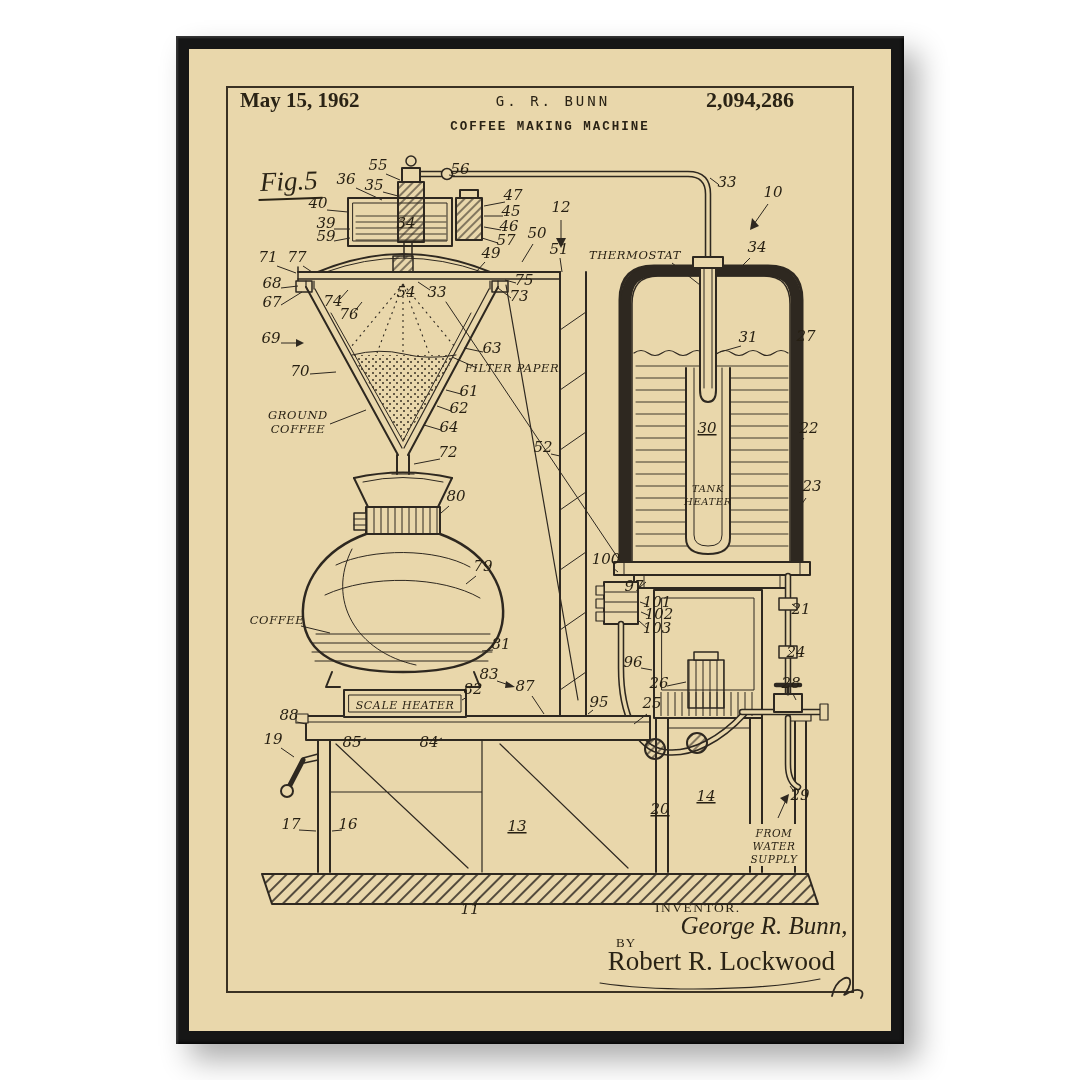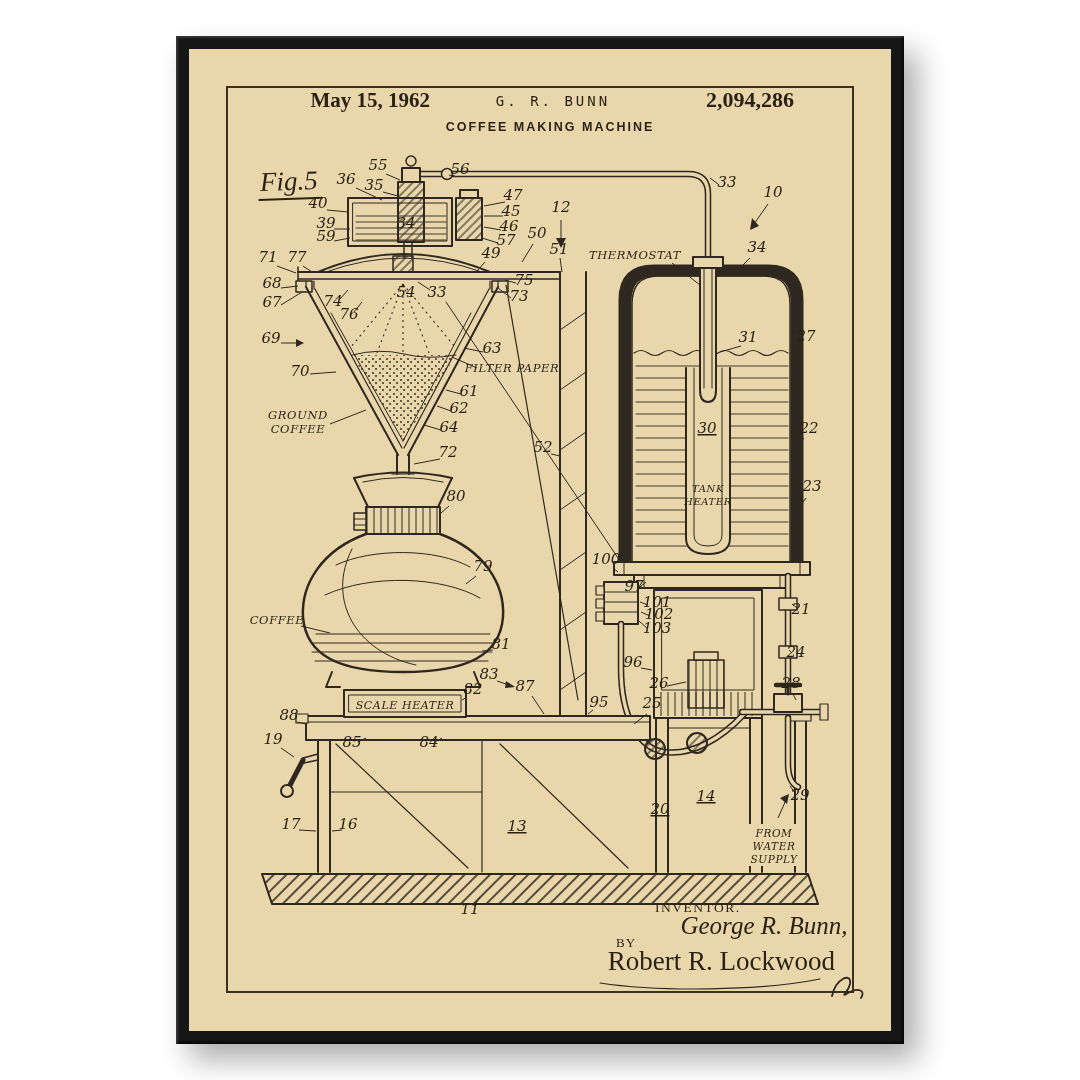--- a/index.html
+++ b/index.html
@@ -3,24 +3,24 @@
 <meta charset="utf-8">
 <style>
   html,body{margin:0;padding:0;}
   body{width:1080px;height:1080px;position:relative;background:#ffffff;font-family:"Liberation Serif",serif;overflow:hidden;}
   .frame{position:absolute;left:176px;top:36px;width:728px;height:1008px;background:#161616;
          box-shadow:14px 16px 28px rgba(0,0,0,.32), inset 2px 2px 2px rgba(255,255,255,.14), inset -2px -2px 3px rgba(0,0,0,.7);}
   .paper{position:absolute;left:13px;top:13px;right:13px;bottom:13px;background:#e9d7ab;}
   .inner-border{position:absolute;left:37px;top:37px;right:37px;bottom:38px;border:2px solid #3a3123;}
   #drawing{position:absolute;left:0;top:0;width:1080px;height:1080px;z-index:2;}
   .txt{position:absolute;color:#2a2315;z-index:3;white-space:nowrap;}
-  .t-date{left:240px;top:88px;width:190px;text-align:right;font-size:21px;font-weight:bold;}
+  .t-date{left:240px;top:88px;width:190px;text-align:left;font-size:21px;font-weight:bold;}
   .t-name{left:460px;top:93px;width:186px;text-align:center;font-family:"DejaVu Sans Mono",monospace;font-size:14px;font-weight:normal;letter-spacing:3px;}
   .t-number{left:660px;top:87px;width:180px;text-align:center;font-size:22px;font-weight:bold;}
-  .t-title{left:350px;top:120px;width:400px;text-align:center;font-family:Liberation Sans, sans-serif;font-size:12.5px;font-weight:bold;letter-spacing:2px;}
+  .t-title{left:350px;top:120px;width:400px;text-align:center;font-family:Liberation Mono, monospace;font-size:12.5px;font-weight:bold;letter-spacing:2px;}
   .t-fig{left:258px;top:166px;font-style:italic;font-size:27px;border-bottom:2px solid #2a2315;padding:0 4px 1px 2px;transform:rotate(-2deg);}
   .t-inventor{left:655px;top:900px;width:170px;text-align:left;font-size:13.5px;letter-spacing:1.5px;}
   .t-invname{left:629px;top:912px;width:270px;text-align:center;font-style:italic;font-size:25px;}
   .t-by{left:616px;top:935px;font-size:13px;letter-spacing:1px;}
   .t-attorney{left:565px;top:946px;width:270px;text-align:right;font-size:27px;}
   
   .s{stroke:#2e2820;fill:none;stroke-linecap:round;stroke-linejoin:round;}
   .w09{stroke-width:.9}.w1{stroke-width:1}.w12{stroke-width:1.2}.w15{stroke-width:1.5}
   .w2{stroke-width:2}.w25{stroke-width:2.5}.w3{stroke-width:3}.w4{stroke-width:4.5}.w5{stroke-width:5}
   .fp{fill:#e9d7ab}.fh{fill:url(#h1)}.fv{fill:url(#vl)}.fd{fill:url(#dots)}.fs2{fill:url(#h2)}

